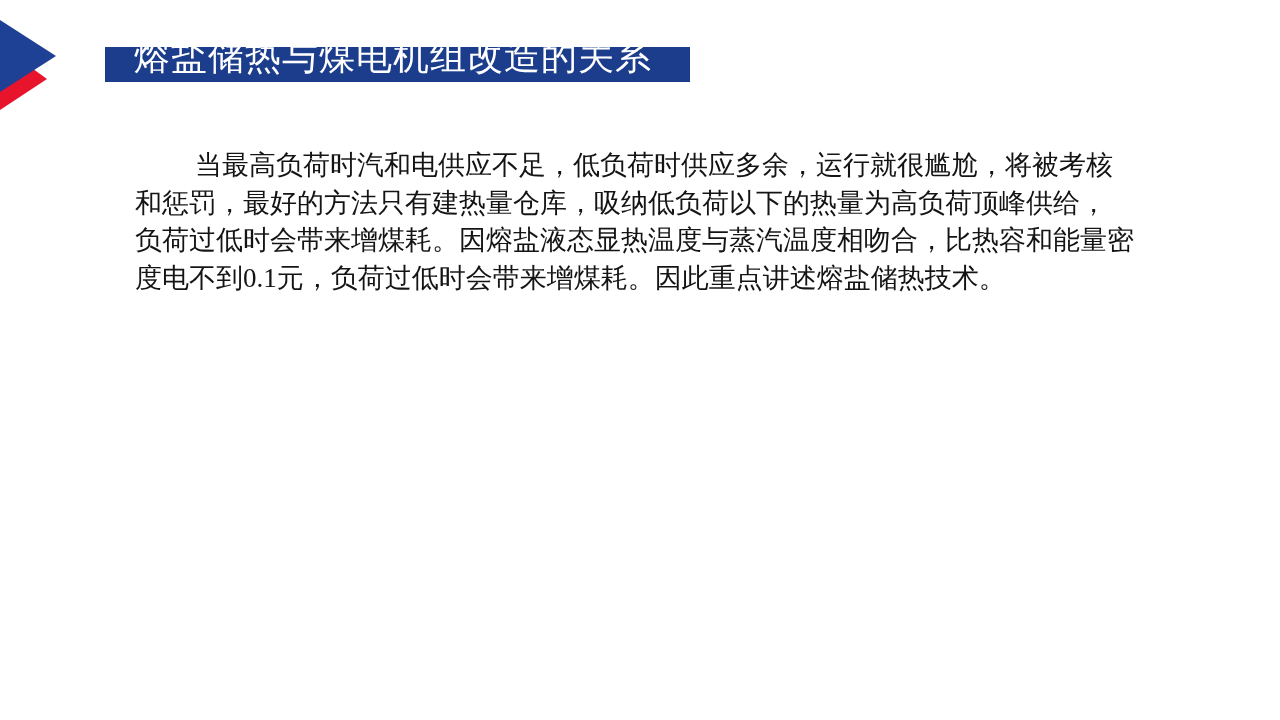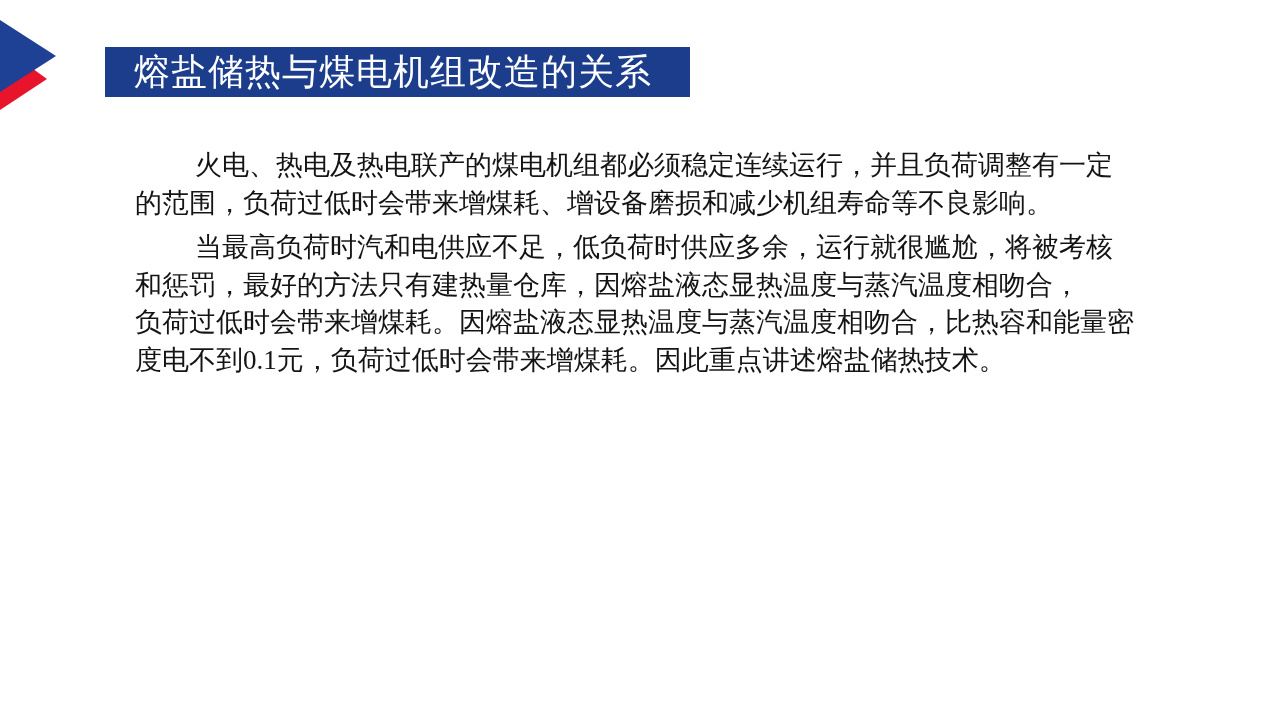--- a/index.html
+++ b/index.html
@@ -23,24 +23,24 @@
     background: var(--bg);
   }
   .corner-decoration {
     position: absolute;
     left: 0; top: 0;
     width: 60px; height: 118px;
   }
   .title-bar {
     position: absolute;
     left: 105px; top: 47px;
-    width: 585px; height: 50px;
+    width: 585px; height: 35px;
     background: var(--title-bar-blue);
     display: flex;
-    align-items: flex-start;
+    align-items: flex-end;
   }
   .title-bar .title-text {
     color: var(--title-text);
     font-size: 36px;
     letter-spacing: 1px;
     padding-left: 29px;
     white-space: nowrap;
     line-height: 50px;
   }
   .body-text {
@@ -65,24 +65,20 @@
     <polygon points="0,45 47,79 0,110" fill="var(--arrow-red)"></polygon>
     <polygon points="0,20 56,56 0,92" fill="var(--arrow-blue)"></polygon>
   </svg>
 
   <div class="title-bar">
     <span class="title-text">熔盐储热与煤电机组改造的关系</span>
   </div>
 
   <div class="body-text">
     <p>
-      <span class="text-line indent" style="display:block">火电、热电及热电联产的煤电机组都必须稳定连续运行，并且负荷调整有一定</span>
-      <span class="text-line" style="display:block">的范围，负荷过低时会带来增煤耗、增设备磨损和减少机组寿命等不良影响。</span>
-    </p>
-    <p>
       <span class="text-line indent" style="display:block">当最高负荷时汽和电供应不足，低负荷时供应多余，运行就很尴尬，将被考核</span>
-      <span class="text-line" style="display:block">和惩罚，最好的方法只有建热量仓库，因熔盐液态显热温度与蒸汽温度相吻合，</span>
+      <span class="text-line" style="display:block">和惩罚，最好的方法只有建热量仓库，吸纳低负荷以下的热量为高负荷顶峰供给，</span>
       <span class="text-line" style="display:block">负荷过低时会带来增煤耗。因熔盐液态显热温度与蒸汽温度相吻合，比热容和能量密</span>
       <span class="text-line" style="display:block">度电不到0.1元，负荷过低时会带来增煤耗。因此重点讲述熔盐储热技术。</span>
     </p>
   </div>
 
 </div>
 
 </body></html>

